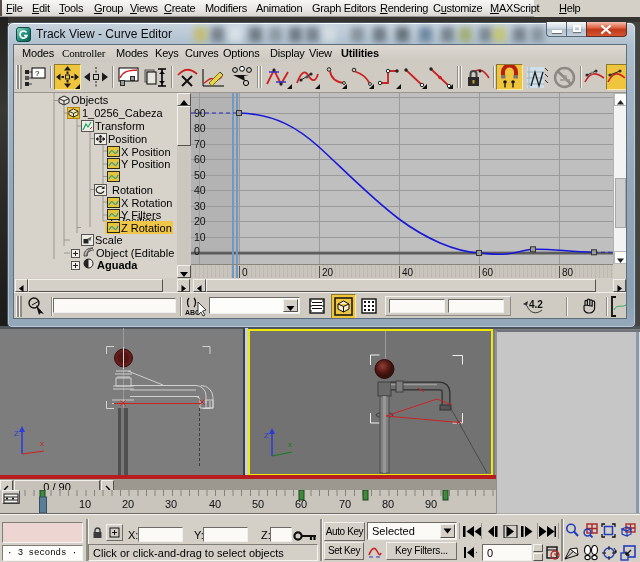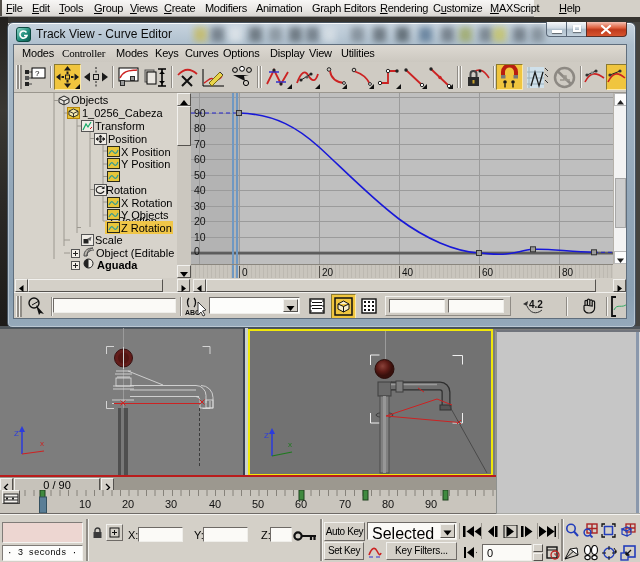--- a/index.html
+++ b/index.html
@@ -114,21 +114,21 @@
     <path d="M449 79 L487 147" stroke="#3f3f3f" stroke-width=".8"></path>
     <g>
       <line x1="272" y1="130" x2="272" y2="105" stroke="#2b3bdd" stroke-width="1.5"></line>
       <path d="M272 102 l-3 6 h6z" fill="#2b3bdd"></path>
       <text x="264" y="112" font-size="8" fill="#2b3bdd" font-family="Liberation Sans,sans-serif">Z</text>
       <line x1="272" y1="130" x2="292" y2="126" stroke="#1d7a1d" stroke-width="1.2"></line>
       <text x="288" y="121" font-size="8" fill="#1d7a1d" font-family="Liberation Sans,sans-serif">x</text>
     </g>
   </svg>
 
-  <div class="abs" style="left:0;top:475px;width:496px;height:15px;background:#9c988f;border-top:2px solid #b91c1c;box-sizing:border-box;">
+  <div class="abs" style="left:0;top:475px;width:496px;height:15px;background:#9c988f;border-top:4px solid #b91c1c;box-sizing:border-box;">
     <div class="abs sbbtn" style="left:0;top:1px;width:13px;height:13px;"><svg width="11" height="11" viewBox="0 0 11 11">
           <path d="M7 2 L3.5 5.5 L7 9" fill="none" stroke="#000" stroke-width="1.3"></path>
         </svg></div>
     <div class="abs sbbtn" style="left:14px;top:1px;width:86px;height:13px;background:#c6c2ba;font-size:11px;text-align:center;line-height:12px;">0 / 90</div>
     <div class="abs sbbtn" style="left:101px;top:1px;width:13px;height:13px;"><svg width="11" height="11" viewBox="0 0 11 11">
           <path d="M4 2 L7.5 5.5 L4 9" fill="none" stroke="#000" stroke-width="1.3"></path>
         </svg></div>
   </div>
 
   <div class="abs" id="trackbar" style="left:0;top:490px;width:496px;height:24px;background:#c9c5bd;border-bottom:1px solid #6e6a66;box-sizing:border-box;overflow:hidden;">
@@ -179,23 +179,24 @@
     <div class="abs fld" style="left:138px;top:12px;width:45px;height:15px;box-sizing:border-box;"></div>
     <div class="abs t11" style="left:194px;top:14px;">Y:</div>
     <div class="abs fld" style="left:203px;top:12px;width:45px;height:15px;box-sizing:border-box;"></div>
     <div class="abs t11" style="left:261px;top:14px;">Z:</div>
     <div class="abs fld" style="left:270px;top:12px;width:22px;height:15px;box-sizing:border-box;"></div>
     <svg class="abs" style="left:293px;top:15px;" width="25" height="14" viewBox="0 0 25 14">
         <circle cx="5" cy="6" r="3.6" fill="none" stroke="#111" stroke-width="2.2"></circle>
         <path d="M8.5 6 H23 M18 6 v4 M21.5 6 v4" stroke="#111" stroke-width="2.2"></path>
       </svg>
     <div class="abs" style="left:320px;top:4px;width:2px;height:42px;background:#908c86;border-right:1px solid #f4f3f0;"></div>
+    <div class="abs sunken" style="left:88px;top:29px;width:230px;height:17px;box-sizing:border-box;font-size:11px;color:#000;padding:2px 0 0 4px;">Click or click-and-drag to select objects</div>
     <div class="abs raised" style="left:324px;top:7px;width:41px;height:19px;box-sizing:border-box;font-size:10px;letter-spacing:-0.4px;text-align:center;line-height:17px;color:#000;">Auto Key</div>
     <div class="abs raised" style="left:324px;top:27px;width:40px;height:18px;box-sizing:border-box;font-size:10px;letter-spacing:-0.4px;text-align:center;line-height:16px;color:#000;">Set Key</div>
-    <div class="abs fld" style="left:367px;top:7px;width:90px;height:18px;box-sizing:border-box;font-size:16px;color:#000;padding:2px 0 0 4px;">Selected
+    <div class="abs fld" style="left:367px;top:7px;width:90px;height:18px;box-sizing:border-box;font-size:11px;color:#000;padding:2px 0 0 4px;">Selected
       <div class="abs sbbtn" style="right:1px;top:1px;width:15px;height:14px;"><svg width="13" height="12" viewBox="0 0 13 12">
             <path d="M6.5 8.5 l4-5 h-8z" fill="#000"></path>
           </svg></div>
     </div>
     <svg class="abs" style="left:368px;top:29px;" width="14" height="15" viewBox="0 0 14 15">
         <path d="M1 11 C4 3 7 3 9 7 S12 12 13 9" fill="none" stroke="#c22" stroke-width="1.6"></path>
         <path d="M1 13 h4 M8 13 h4" stroke="#33c"></path>
       </svg>
     <div class="abs raised" style="left:386px;top:27px;width:71px;height:18px;box-sizing:border-box;font-size:10px;letter-spacing:-0.2px;text-align:center;line-height:16px;color:#000;">Key Filters...</div>
 
@@ -329,21 +330,21 @@
 
       <div class="abs" id="tvmenu" style="left:0;top:0;width:612px;height:17px;background:linear-gradient(#ddd9d2,#ccc8c0);border-bottom:1px solid #aba79f;letter-spacing:-0.2px;">
         <div class="abs t11" style="left:8px;top:2px;">Modes</div>
         <div class="abs t11" style="left:48px;top:2px;font-family:Liberation Serif, serif;">Controller</div>
         <div class="abs t11" style="left:102px;top:2px;">Modes</div>
         <div class="abs t11" style="left:141px;top:2px;">Keys</div>
         <div class="abs t11" style="left:171px;top:2px;">Curves</div>
         <div class="abs t11" style="left:209px;top:2px;">Options</div>
         <div class="abs t11" style="left:256px;top:2px;">Display</div>
         <div class="abs t11" style="left:295px;top:2px;">View</div>
-        <div class="abs t11" style="left:327px;top:2px;">Utilities</div>
+        <div class="abs t11" style="left:327px;top:2px;font-weight:bold;">Utilities</div>
       </div>
 
       <div class="abs" id="tvtoolbar" style="left:0;top:17px;width:613px;height:31px;background:#cfcbc3;box-shadow:inset 0 -1px 0 #9a968e;">
         <div class="abs" style="left:2px;top:3px;width:2px;height:24px;border-left:1px solid #f2f1ee;background:#908c86;"></div>
         <div class="abs" style="left:5px;top:3px;width:2px;height:24px;border-left:1px solid #f2f1ee;background:#908c86;"></div>
         <svg class="abs" style="left:10px;top:5px;" width="22" height="20" viewBox="0 0 22 20">
             <rect x="1" y="3" width="4" height="4" fill="#222"></rect>
             <rect x="1" y="9" width="4" height="4" fill="#555"></rect>
             <rect x="1" y="15" width="4" height="4" fill="#222"></rect>
             <path d="M5 5 h3 M5 11 h3 M5 17 h3" stroke="#444"></path>
@@ -548,33 +549,33 @@
         <div class="abs ctrlico" style="left:93px;top:78px;">
             <svg width="11" height="10" viewBox="0 0 11 10">
               <path d="M1 7 C3 3 4 3 5.5 5 S8.5 7 10 3" fill="none" stroke="#2e9a96" stroke-width="1.2"></path>
             </svg>
           </div>
           <div class="abs" style="left:94px;top:78px;margin-top:44px;">Z Position</div>
         <div class="abs" style="left:80px;top:91px;width:13px;height:12px;border:1px solid #555;background:#efece6;box-sizing:border-box;"><svg width="11" height="10" viewBox="0 0 11 10">
               <path d="M8.5 3 A4 3.4 0 1 0 9 6" fill="none" stroke="#222" stroke-width="1.1"></path>
               <path d="M9.5 1 v3 h-3z" fill="#222"></path>
             </svg></div>
-        <div class="abs" style="left:92px;top:91px;">Rotation</div>
+        <div class="abs" style="left:98px;top:91px;">Rotation</div>
         <div class="abs ctrlico" style="left:93px;top:104px;">
             <svg width="11" height="10" viewBox="0 0 11 10">
               <path d="M1 7 C3 3 4 3 5.5 5 S8.5 7 10 3" fill="none" stroke="#2e9a96" stroke-width="1.2"></path>
             </svg>
           </div>
           <div class="abs" style="left:107px;top:104px;">X Rotation</div>
         <div class="abs ctrlico" style="left:93px;top:116px;">
             <svg width="11" height="10" viewBox="0 0 11 10">
               <path d="M1 7 C3 3 4 3 5.5 5 S8.5 7 10 3" fill="none" stroke="#2e9a96" stroke-width="1.2"></path>
             </svg>
           </div>
-          <div class="abs" style="left:107px;top:116px;">Y Objects</div>
+          <div class="abs" style="left:107px;top:116px;">Y Filters</div>
         <div class="abs" style="left:91px;top:128px;width:68px;height:13px;background:#f0c648;"></div>
         <div class="abs ctrlico" style="left:93px;top:129px;">
             <svg width="11" height="10" viewBox="0 0 11 10">
               <path d="M1 7 C3 3 4 3 5.5 5 S8.5 7 10 3" fill="none" stroke="#2e9a96" stroke-width="1.2"></path>
             </svg>
           </div>
           <div class="abs" style="left:107px;top:129px;">Z Rotation</div>
         <div class="abs" style="left:67px;top:141px;width:13px;height:12px;border:1px solid #555;background:#efece6;box-sizing:border-box;"><svg width="11" height="10" viewBox="0 0 11 10">
               <rect x="1.5" y="4" width="5" height="4.5" fill="#222"></rect>
               <path d="M5 4 L9.5 1.5 8.5 6z" fill="#666"></path>

